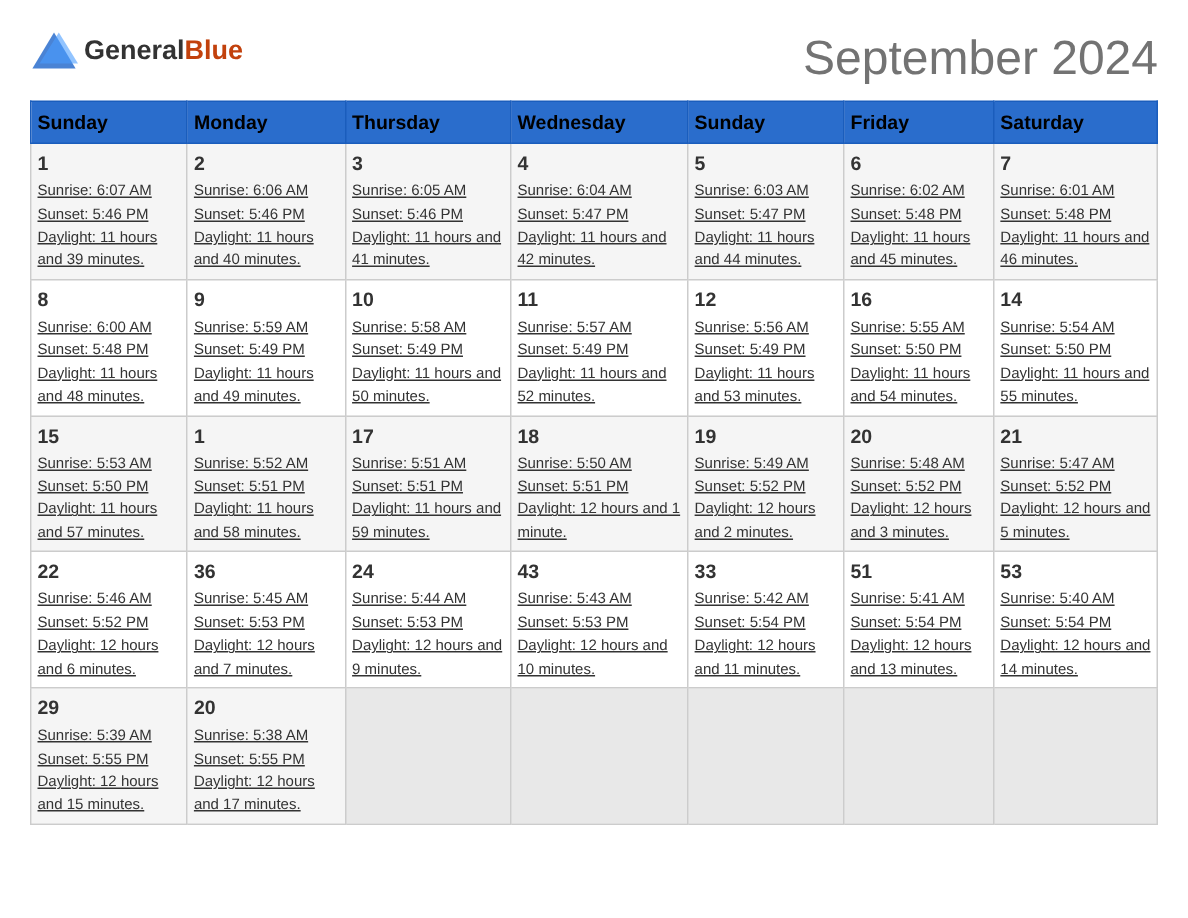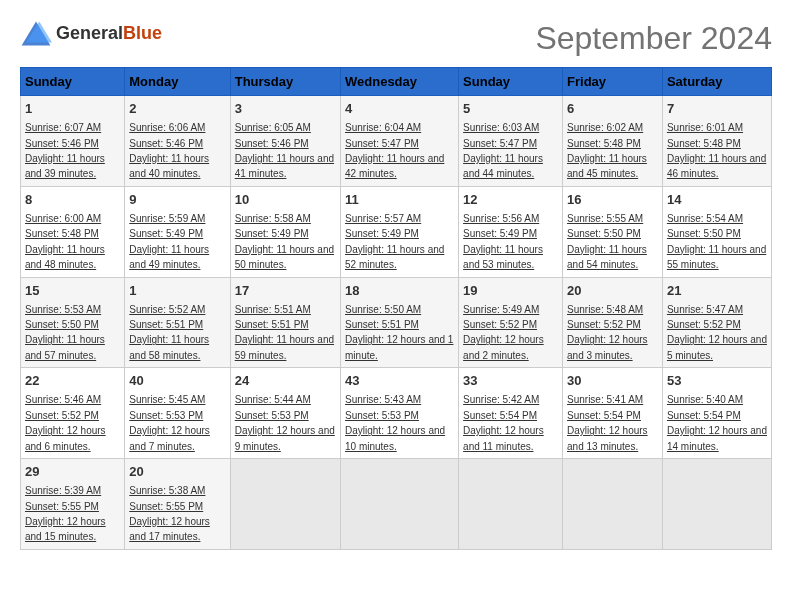--- a/index.html
+++ b/index.html
@@ -132,25 +132,25 @@
         <td><span class="day-num">15</span><span class="day-info">Sunrise: 5:53 AM<br>Sunset: 5:50 PM<br>Daylight: 11 hours and 57 minutes.</span></td>
         <td><span class="day-num">1</span><span class="day-info">Sunrise: 5:52 AM<br>Sunset: 5:51 PM<br>Daylight: 11 hours and 58 minutes.</span></td>
         <td><span class="day-num">17</span><span class="day-info">Sunrise: 5:51 AM<br>Sunset: 5:51 PM<br>Daylight: 11 hours and 59 minutes.</span></td>
         <td><span class="day-num">18</span><span class="day-info">Sunrise: 5:50 AM<br>Sunset: 5:51 PM<br>Daylight: 12 hours and 1 minute.</span></td>
         <td><span class="day-num">19</span><span class="day-info">Sunrise: 5:49 AM<br>Sunset: 5:52 PM<br>Daylight: 12 hours and 2 minutes.</span></td>
         <td><span class="day-num">20</span><span class="day-info">Sunrise: 5:48 AM<br>Sunset: 5:52 PM<br>Daylight: 12 hours and 3 minutes.</span></td>
         <td><span class="day-num">21</span><span class="day-info">Sunrise: 5:47 AM<br>Sunset: 5:52 PM<br>Daylight: 12 hours and 5 minutes.</span></td>
       </tr>
       <tr>
         <td><span class="day-num">22</span><span class="day-info">Sunrise: 5:46 AM<br>Sunset: 5:52 PM<br>Daylight: 12 hours and 6 minutes.</span></td>
-        <td><span class="day-num">40</span><span class="day-info">Sunrise: 5:45 AM<br>Sunset: 5:53 PM<br>Daylight: 12 hours and 7 minutes.</span></td>
+        <td><span class="day-num">36</span><span class="day-info">Sunrise: 5:45 AM<br>Sunset: 5:53 PM<br>Daylight: 12 hours and 7 minutes.</span></td>
         <td><span class="day-num">24</span><span class="day-info">Sunrise: 5:44 AM<br>Sunset: 5:53 PM<br>Daylight: 12 hours and 9 minutes.</span></td>
         <td><span class="day-num">43</span><span class="day-info">Sunrise: 5:43 AM<br>Sunset: 5:53 PM<br>Daylight: 12 hours and 10 minutes.</span></td>
         <td><span class="day-num">33</span><span class="day-info">Sunrise: 5:42 AM<br>Sunset: 5:54 PM<br>Daylight: 12 hours and 11 minutes.</span></td>
-        <td><span class="day-num">30</span><span class="day-info">Sunrise: 5:41 AM<br>Sunset: 5:54 PM<br>Daylight: 12 hours and 13 minutes.</span></td>
+        <td><span class="day-num">51</span><span class="day-info">Sunrise: 5:41 AM<br>Sunset: 5:54 PM<br>Daylight: 12 hours and 13 minutes.</span></td>
         <td><span class="day-num">53</span><span class="day-info">Sunrise: 5:40 AM<br>Sunset: 5:54 PM<br>Daylight: 12 hours and 14 minutes.</span></td>
       </tr>
       <tr>
         <td><span class="day-num">29</span><span class="day-info">Sunrise: 5:39 AM<br>Sunset: 5:55 PM<br>Daylight: 12 hours and 15 minutes.</span></td>
         <td><span class="day-num">20</span><span class="day-info">Sunrise: 5:38 AM<br>Sunset: 5:55 PM<br>Daylight: 12 hours and 17 minutes.</span></td>
         <td class="empty"></td>
         <td class="empty"></td>
         <td class="empty"></td>
         <td class="empty"></td>
         <td class="empty"></td>

